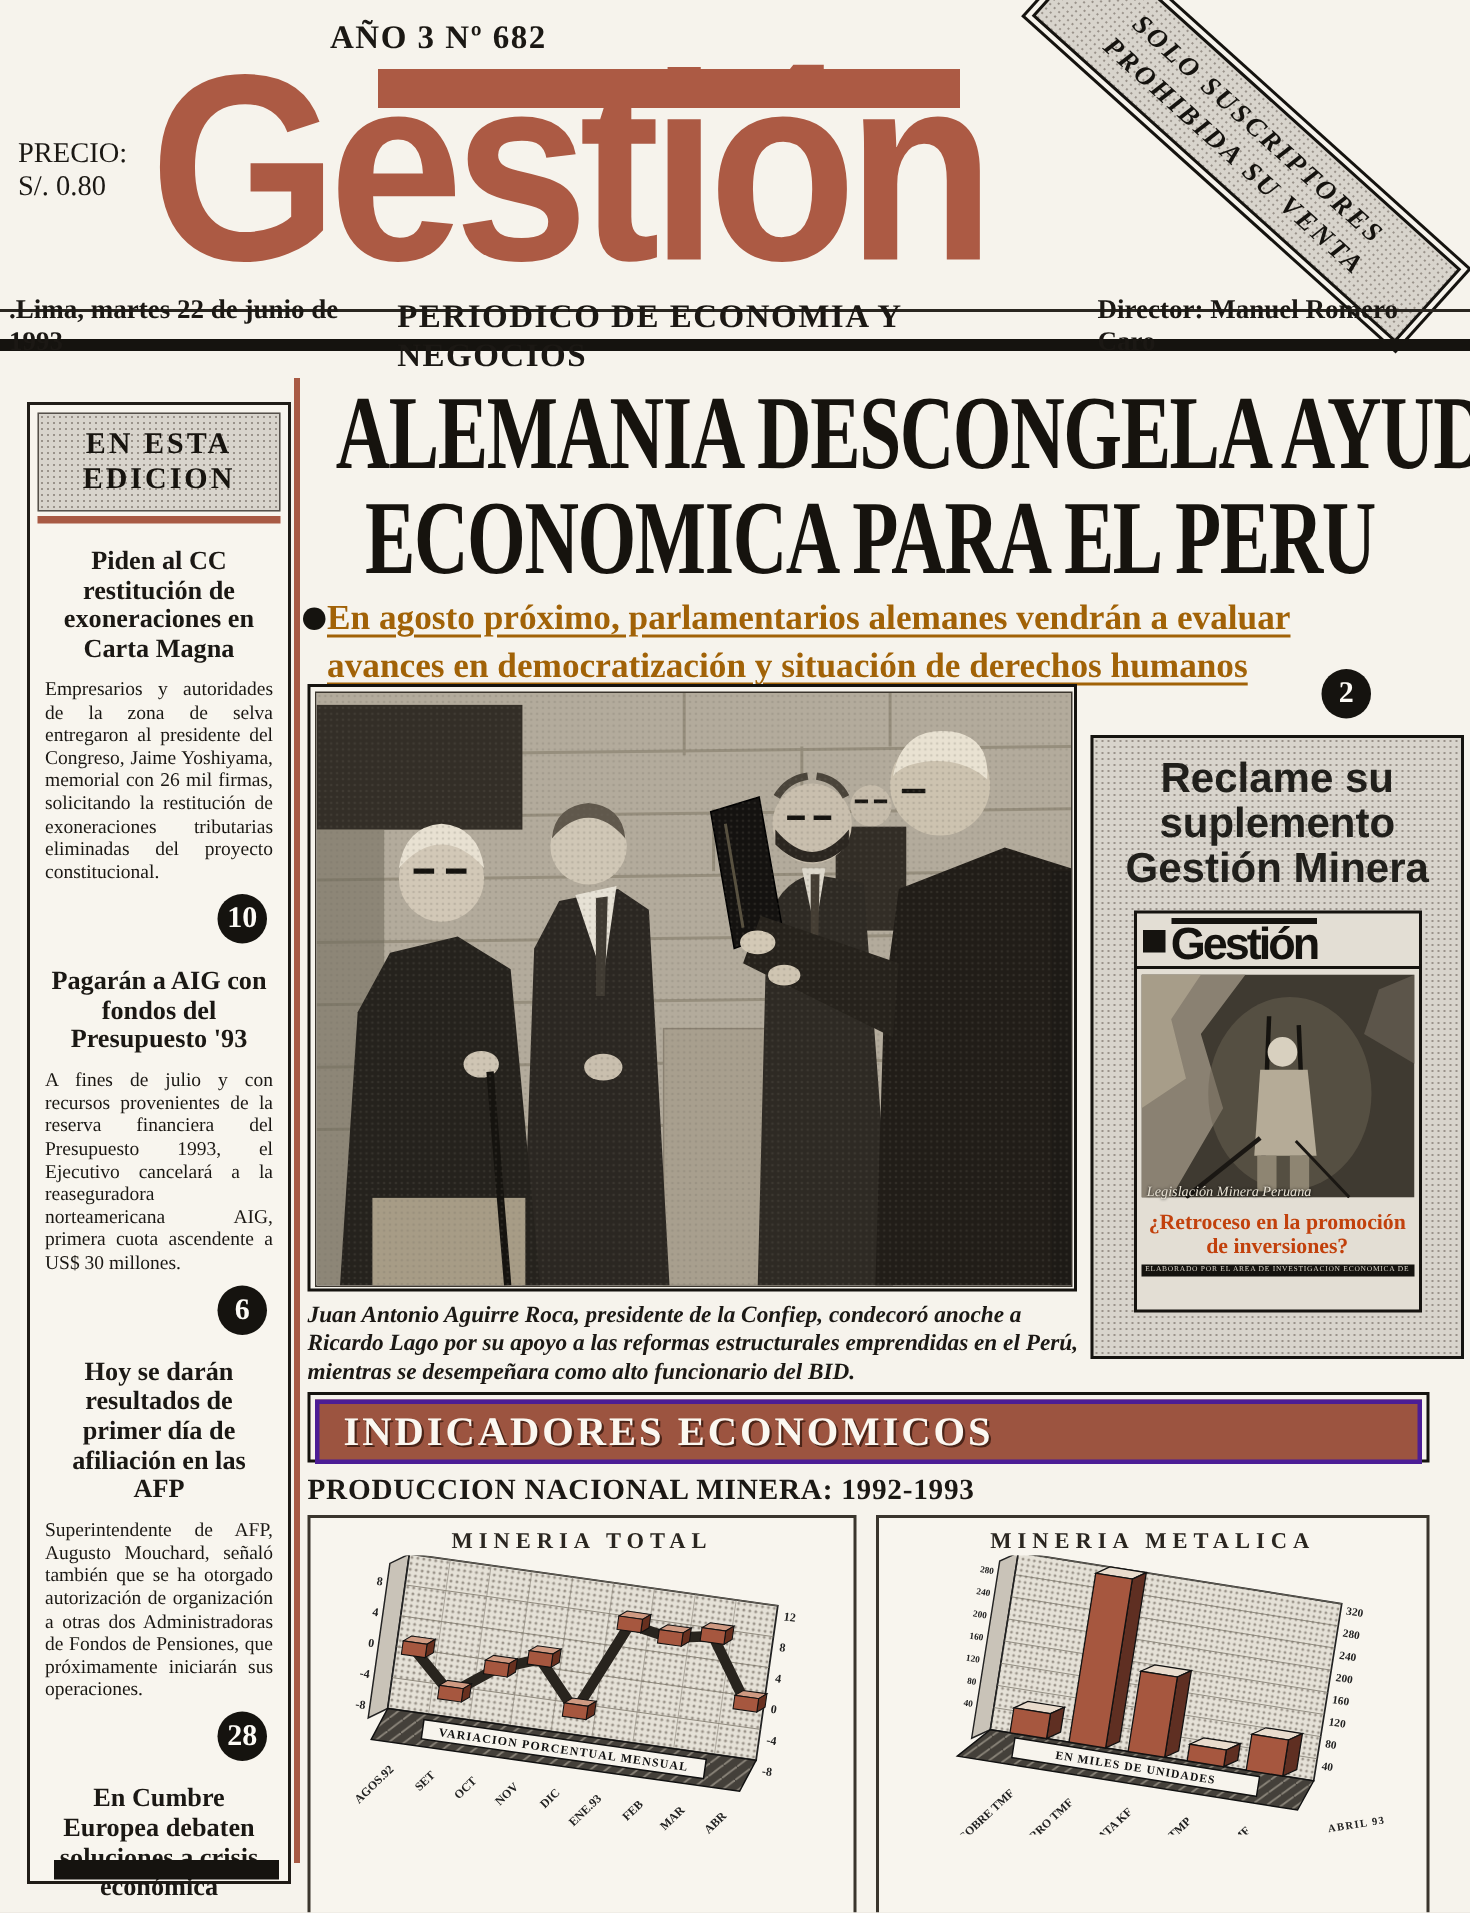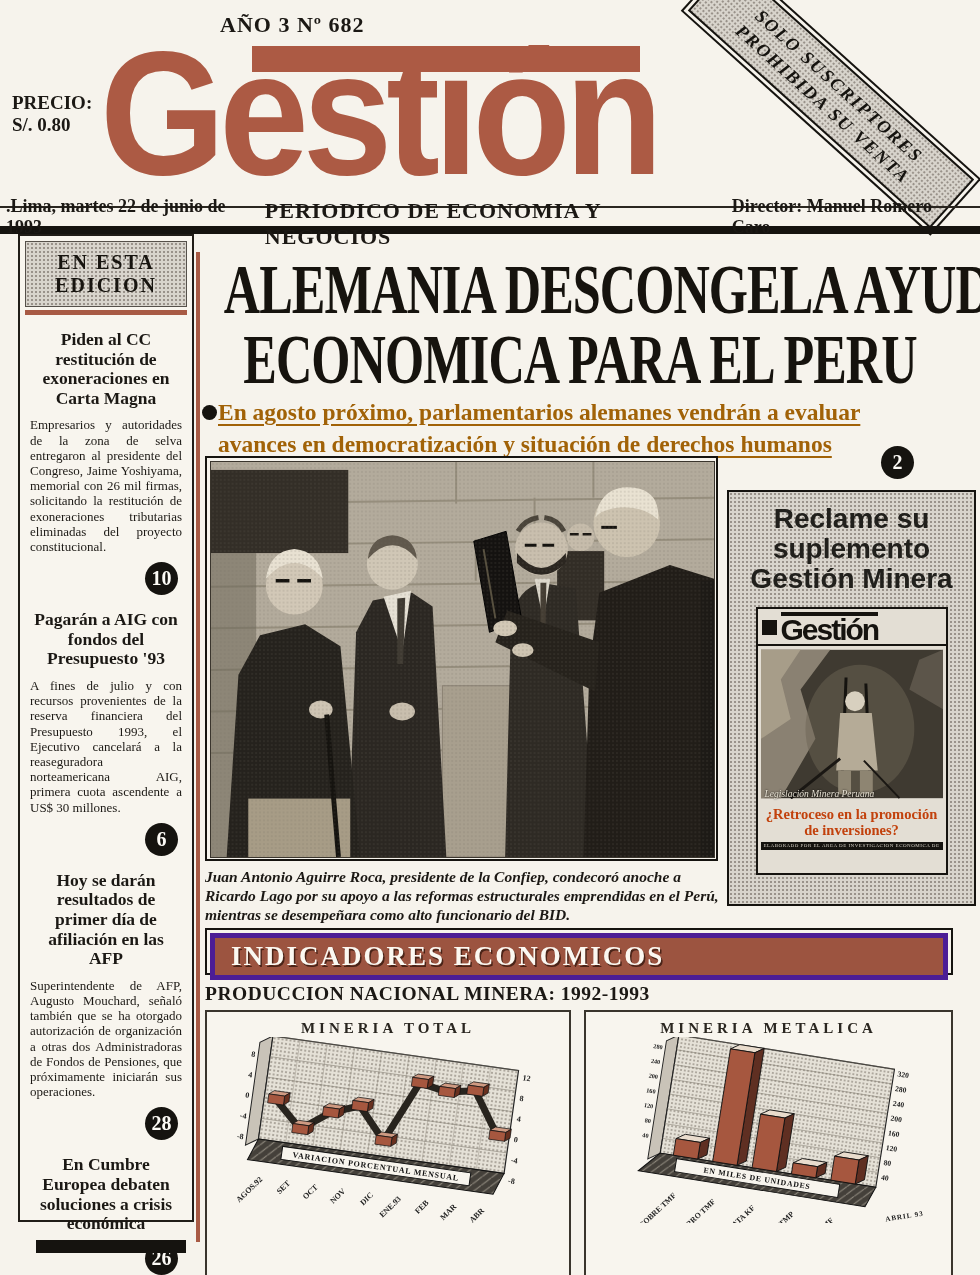--- a/index.html
+++ b/index.html
@@ -3,36 +3,36 @@
 <meta charset="utf-8">
 <style>
   html,body{margin:0;padding:0;background:#e8e4dc;}
   .page{position:relative;width:980px;height:1275px;background:#f6f3ec;overflow:hidden;
         font-family:"Liberation Serif",serif;color:#1b1814;}
   .abs{position:absolute;}
   .halftone{background-color:#d8d4cc;background-image:radial-gradient(#99928a 26%,rgba(0,0,0,0) 30%);background-size:4px 4px;}
 
   
   .edition{left:220px;top:12px;font-size:22px;font-weight:bold;letter-spacing:1px;}
-  .price{left:12px;top:92px;font-size:19px;font-weight:bold;line-height:1.15;}
+  .price{left:12px;top:92px;font-size:19px;font-weight:normal;line-height:1.15;}
   .logo-wrap{left:100px;top:24px;width:700px;height:180px;}
   .logo-text{font-family:"Liberation Sans",sans-serif;font-weight:bold;font-size:158px;line-height:1;
              color:#ac5a44;letter-spacing:-6px;transform:scale(1.02,1.12);transform-origin:left top;}
   .logo-bar{position:absolute;left:152px;top:22px;width:388px;height:26px;background:#ac5a44;}
   .ribbon{left:668px;top:62px;width:322px;height:62px;transform:rotate(42deg);
           border:2px solid #15130f;box-shadow:0 0 0 3px #f6f3ec,0 0 0 5px #15130f;
           display:flex;flex-direction:column;align-items:center;justify-content:center;
           font-weight:bold;font-style:italic;font-size:18px;letter-spacing:2px;line-height:1.35;color:#15130f;}
   .dateline-row{left:0;top:206px;width:980px;height:28px;border-top:2px solid #2a2620;border-bottom:8px solid #15130f;
           display:flex;justify-content:space-between;align-items:center;padding:1px 6px;box-sizing:border-box;}
   .dateline-row .dl{font-size:18px;font-weight:bold;}
   .dateline-row .tag{font-size:22px;letter-spacing:1px;margin-top:13px;}
 
   
-  .sidebar{left:18px;top:234px;width:176px;height:988px;border:2px solid #201c17;background:#f8f5ee;box-sizing:border-box;}
+  .sidebar{left:18px;top:268px;width:176px;height:988px;border:2px solid #201c17;background:#f8f5ee;box-sizing:border-box;}
   .sb-head{margin:5px 5px 0 5px;padding:9px 2px;text-align:center;font-weight:bold;font-size:20px;letter-spacing:2px;
            color:#17140f;border:1px solid #55504a;}
   .sb-rule{height:5px;background:#a85a44;margin:3px 5px 0 5px;}
   .side-item{padding:15px 10px 0 10px;}
   .side-hl{text-align:center;font-weight:bold;font-size:17.5px;line-height:1.12;}
   .side-body{margin-top:9px;font-size:13px;line-height:1.17;text-align:justify;}
   .badge{width:33px;height:33px;border-radius:50%;background:#15130f;color:#fdfbf6;
          display:flex;align-items:center;justify-content:center;font-weight:bold;font-size:20px;}
   .side-badge{margin:8px 4px 0 auto;}
   .sb-shadow{left:36px;top:1240px;width:150px;height:13px;background:#15130f;}
@@ -59,21 +59,21 @@
   .mc-block{width:15px;height:15px;background:#15130f;}
   .mc-logo{font-family:"Liberation Sans",sans-serif;font-weight:bold;font-size:30px;letter-spacing:-2px;color:#15130f;
            line-height:.95;border-top:4px solid #15130f;}
   .mc-photo{margin:3px;position:relative;}
   .mc-overlay{position:absolute;left:4px;bottom:4px;color:#e8e2d4;font-size:9.5px;font-style:italic;text-shadow:0 0 2px #000;}
   .mc-headline{text-align:center;font-weight:bold;font-size:14.5px;line-height:1.1;color:#c2410c;padding:1px 2px;}
   .mc-footer{margin:2px 3px;background:#15130f;color:#d8d3c8;font-size:5px;letter-spacing:.5px;text-align:center;line-height:8px;height:8px;overflow:hidden;}
 
   
   .ind-banner{left:205px;top:928px;width:748px;height:47px;border:2px solid #15130f;padding:3px;box-sizing:border-box;}
-  .ind-inner{height:100%;background:#9c5440;border:5px solid #4c1d95;display:flex;align-items:center;
+  .ind-inner{height:100%;background:#9c5440;border:3px solid #4c1d95;display:flex;align-items:center;
              color:#fbf8f1;font-weight:bold;font-size:27px;letter-spacing:2px;padding-left:16px;
              text-shadow:1.5px 1.5px 0 #4a2418;}
   .section-title{left:205px;top:983px;width:748px;text-align:left;font-weight:bold;font-size:19.5px;letter-spacing:.5px;}
   .chart-box{top:1010px;height:296px;border:2px solid #3a352d;background:#f8f5ee;box-sizing:border-box;}
   .cb-left{left:205px;width:366px;}
   .cb-right{left:584px;width:369px;}
   .chart-title{text-align:center;margin-top:8px;font-size:15px;font-weight:bold;letter-spacing:4px;color:#2a2620;}
   .chart-box svg{display:block;width:100%;height:186px;}
   .source{position:absolute;left:10px;bottom:6px;font-weight:bold;font-size:12.5px;letter-spacing:.3px;}
 </style>

